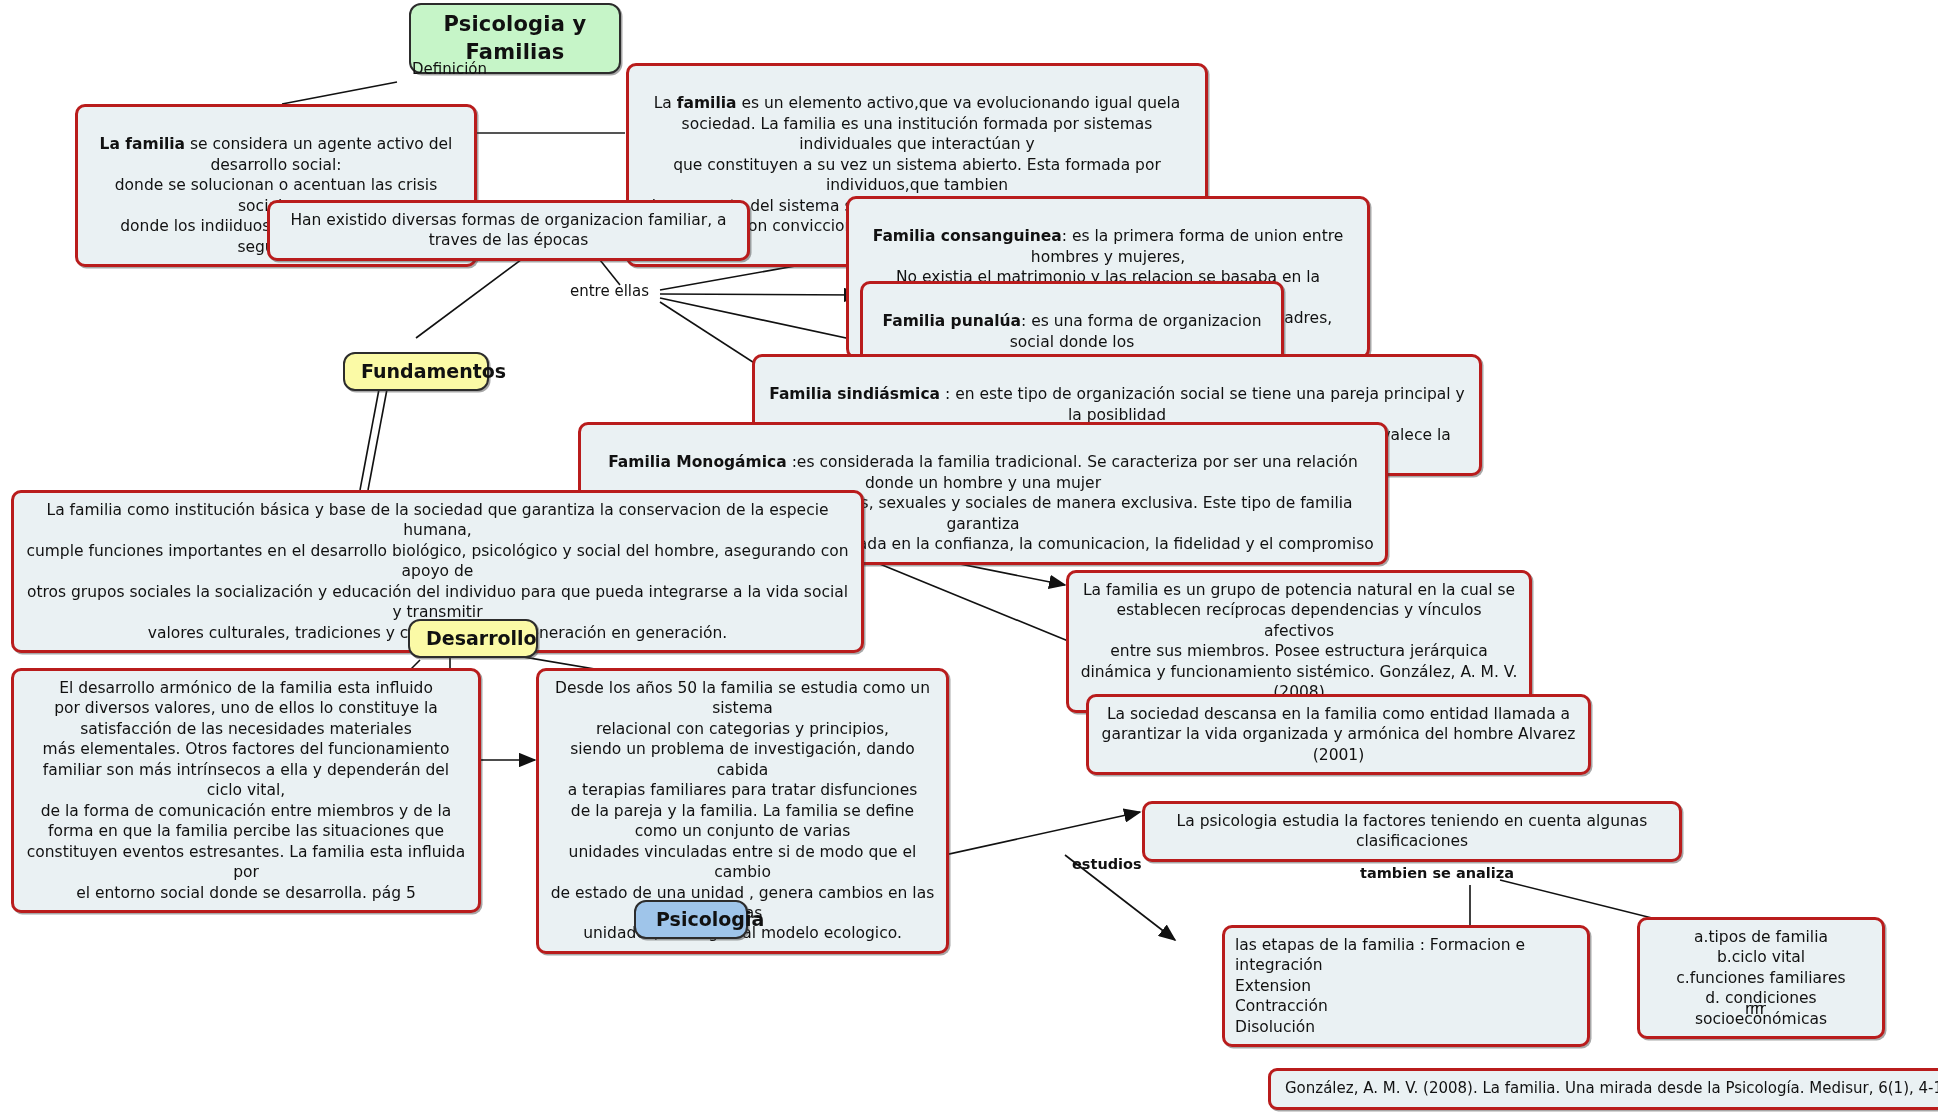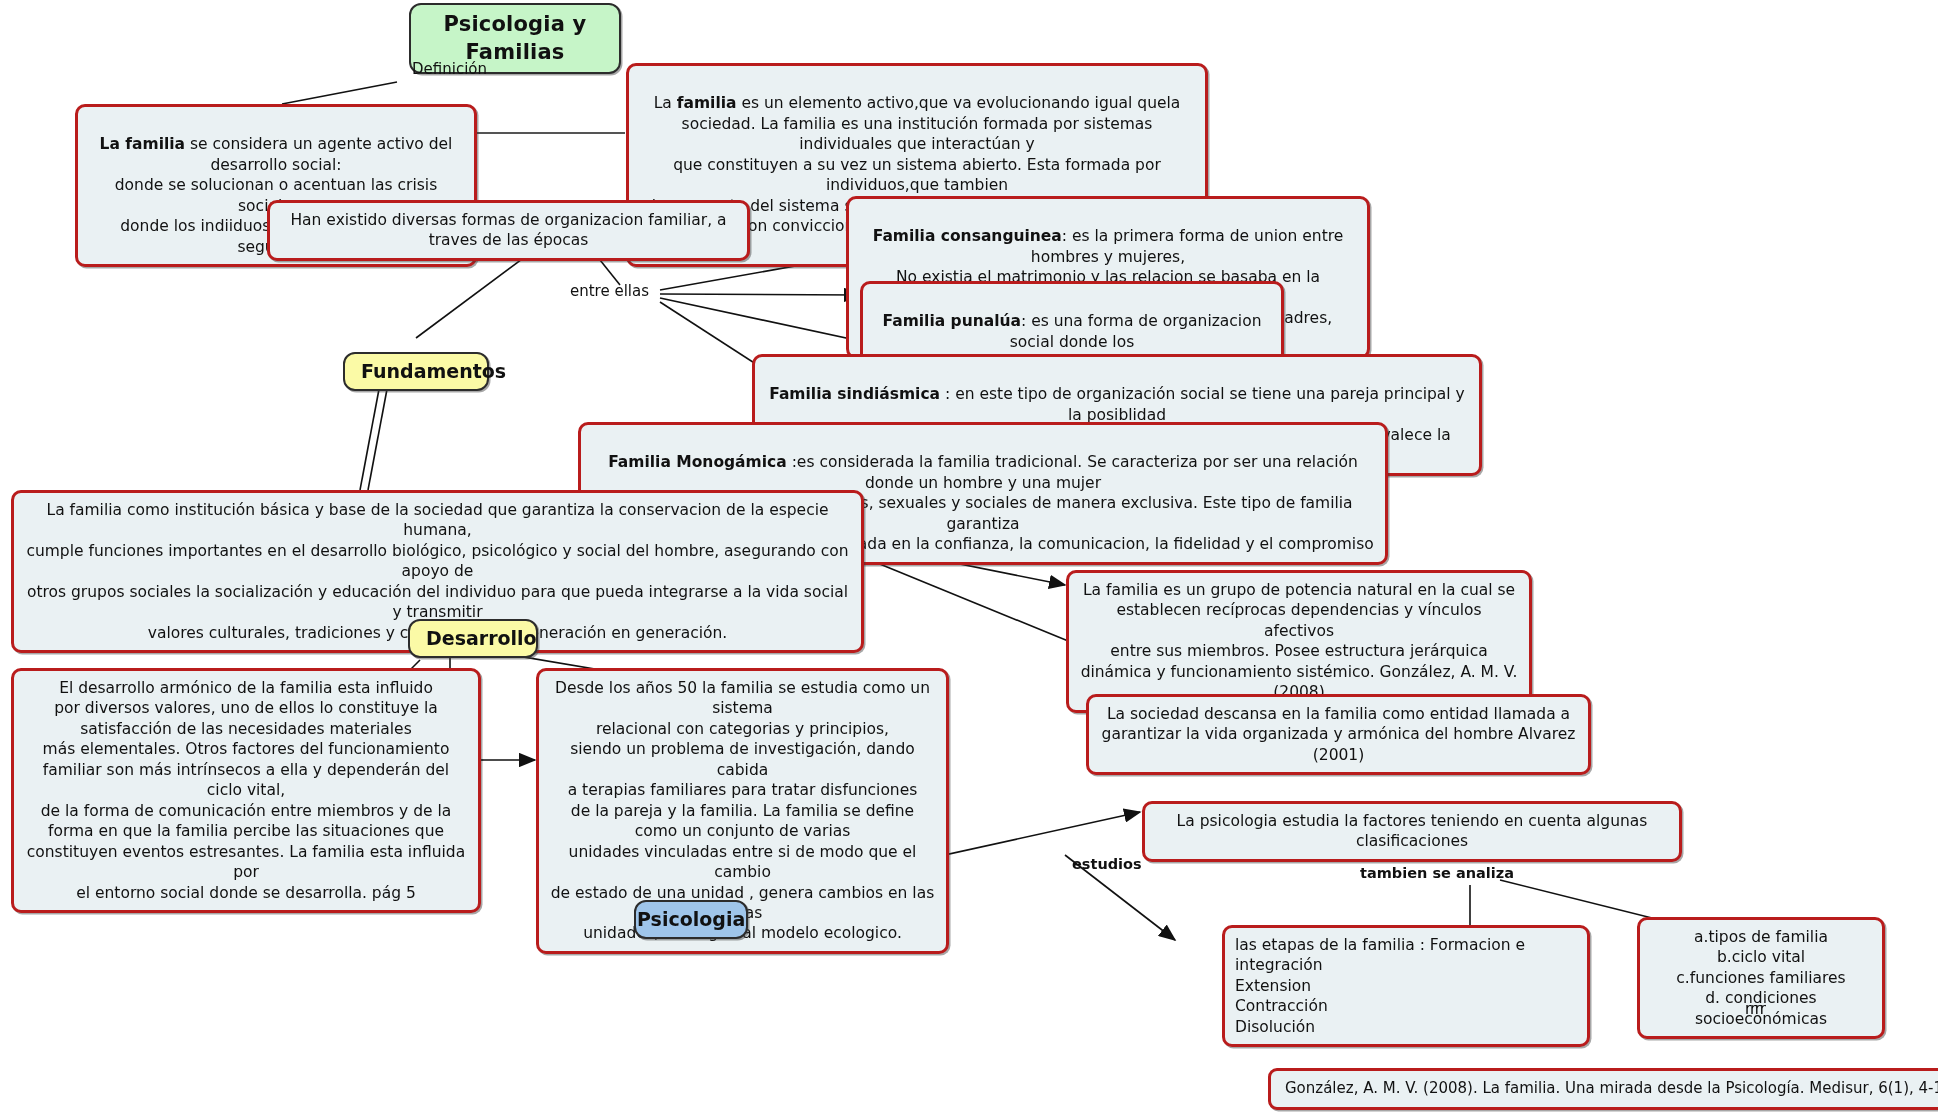--- a/index.html
+++ b/index.html
@@ -26,21 +26,21 @@
   .node.title{
     background:#c6f5c8;border:2px solid #2c2c2c;border-radius:12px;
     font-weight:bold;font-size:21px;padding:6px 16px;letter-spacing:.2px;
   }
   .node.yellow{
     background:#fbfaa6;border:2px solid #2c2c2c;border-radius:12px;
     font-weight:bold;font-size:19px;padding:5px 16px;
   }
   .node.blue{
     background:#9fc5ea;border:2px solid #2c2c2c;border-radius:12px;
-    font-weight:bold;font-size:19px;padding:5px 1px;
+    font-weight:bold;font-size:19px;padding:5px 20px;
   }
   .node.ref{
     font-size:15px;border-radius:9px;padding:8px 14px;white-space:nowrap;
   }
   .node b{font-weight:bold;}
   .linklabel{
     position:absolute;font-size:15px;color:#111;white-space:nowrap;background:transparent;
   }
   .linklabel.bold{font-weight:bold;font-size:14.5px;}
   .leftal{text-align:left;}

